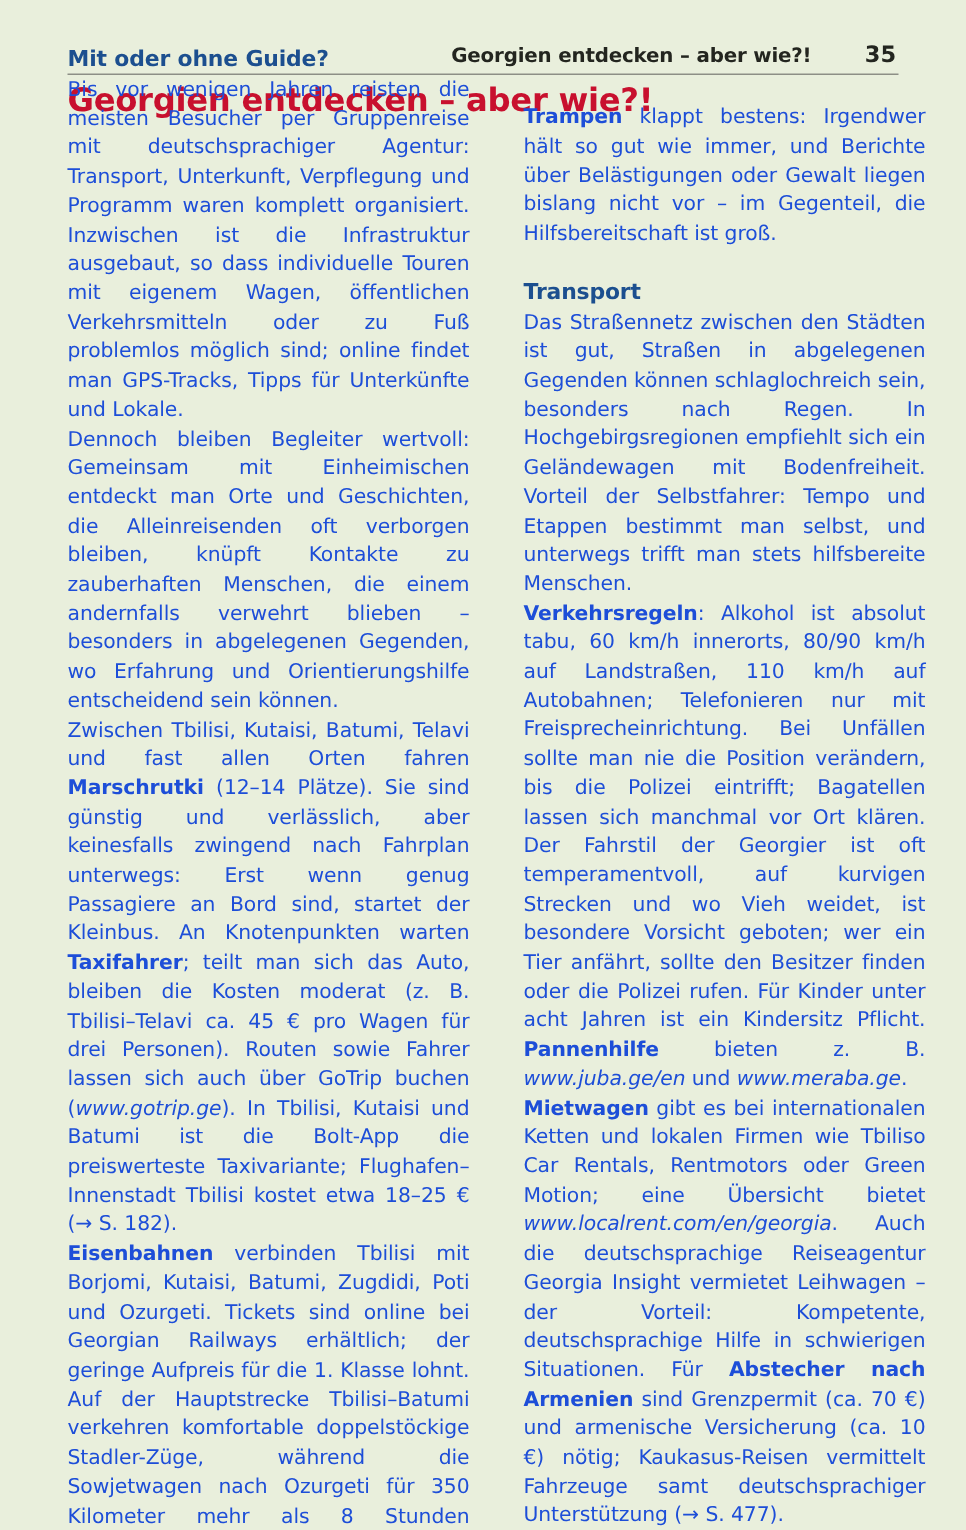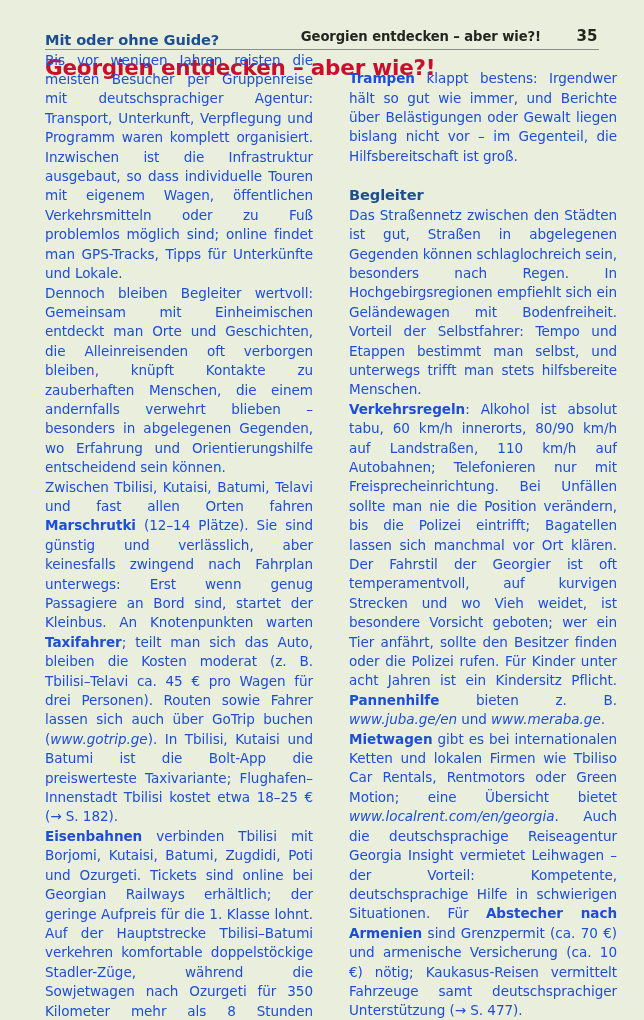--- a/index.html
+++ b/index.html
@@ -130,21 +130,21 @@
       <p class="body"><span>Zwischen Tbilisi, Kutaisi, Batumi, Telavi und fast allen Orten fahren </span><b>Marschrutki</b><span> (12–14 Plätze). Sie sind günstig und verlässlich, aber keinesfalls zwingend nach Fahrplan unterwegs: Erst wenn genug Passagiere an Bord sind, startet der Kleinbus. An Knotenpunkten warten </span><b>Taxifahrer</b><span>; teilt man sich das Auto, bleiben die Kosten moderat (z. B. Tbilisi–Telavi ca. 45 € pro Wagen für drei Personen). Routen sowie Fahrer lassen sich auch über GoTrip buchen (</span><i>www.gotrip.ge</i><span>). In Tbilisi, Kutaisi und Batumi ist die Bolt-App die preiswerteste Taxivariante; Flughafen–Innenstadt Tbilisi kostet etwa 18–25 € (→ S. 182).</span></p>
 
       <p class="body"><b>Eisenbahnen</b><span> verbinden Tbilisi mit Borjomi, Kutaisi, Batumi, Zugdidi, Poti und Ozurgeti. Tickets sind online bei Georgian Railways erhältlich; der geringe Aufpreis für die 1. Klasse lohnt. Auf der Hauptstrecke Tbilisi–Batumi verkehren komfortable doppelstöckige Stadler-Züge, während die Sowjetwagen nach Ozurgeti für 350 Kilometer mehr als 8 Stunden benötigen – nostalgisch, aber ohne Klimaanlage (→ S. 470).</span></p>
 
     </div>
 
     <div class="col">
 
       <p class="body"><b>Trampen</b><span> klappt bestens: Irgendwer hält so gut wie immer, und Berichte über Belästigungen oder Gewalt liegen bislang nicht vor – im Gegenteil, die Hilfsbereitschaft ist groß.</span></p>
 
-      <h2 class="sub spaced">Begleiter</h2>
+      <h2 class="sub spaced">Transport</h2>
 
       <p class="body"><span>Das Straßennetz zwischen den Städten ist gut, Straßen in abgelegenen Gegenden können schlaglochreich sein, besonders nach Regen. In Hochgebirgsregionen empfiehlt sich ein Geländewagen mit Bodenfreiheit. Vorteil der Selbstfahrer: Tempo und Etappen bestimmt man selbst, und unterwegs trifft man stets hilfsbereite Menschen.</span></p>
 
       <p class="body"><b>Verkehrsregeln</b><span>: Alkohol ist absolut tabu, 60 km/h innerorts, 80/90 km/h auf Landstraßen, 110 km/h auf Autobahnen; Telefonieren nur mit Freisprecheinrichtung. Bei Unfällen sollte man nie die Position verändern, bis die Polizei eintrifft; Bagatellen lassen sich manchmal vor Ort klären. Der Fahrstil der Georgier ist oft temperamentvoll, auf kurvigen Strecken und wo Vieh weidet, ist besondere Vorsicht geboten; wer ein Tier anfährt, sollte den Besitzer finden oder die Polizei rufen. Für Kinder unter acht Jahren ist ein Kindersitz Pflicht. </span><b>Pannenhilfe</b><span> bieten z. B. </span><i>www.juba.ge/en</i><span> und </span><i>www.meraba.ge</i><span>.</span></p>
 
       <p class="body"><b>Mietwagen</b><span> gibt es bei internationalen Ketten und lokalen Firmen wie Tbiliso Car Rentals, Rentmotors oder Green Motion; eine Übersicht bietet </span><i>www.localrent.com/en/georgia</i><span>. Auch die deutschsprachige Reiseagentur Georgia Insight vermietet Leihwagen – der Vorteil: Kompetente, deutschsprachige Hilfe in schwierigen Situationen. Für </span><b>Abstecher nach Armenien</b><span> sind Grenzpermit (ca. 70 €) und armenische Versicherung (ca. 10 €) nötig; Kaukasus-Reisen vermittelt Fahrzeuge samt deutschsprachiger Unterstützung (→ S. 477).</span></p>
 
     </div>
 
   </div>

